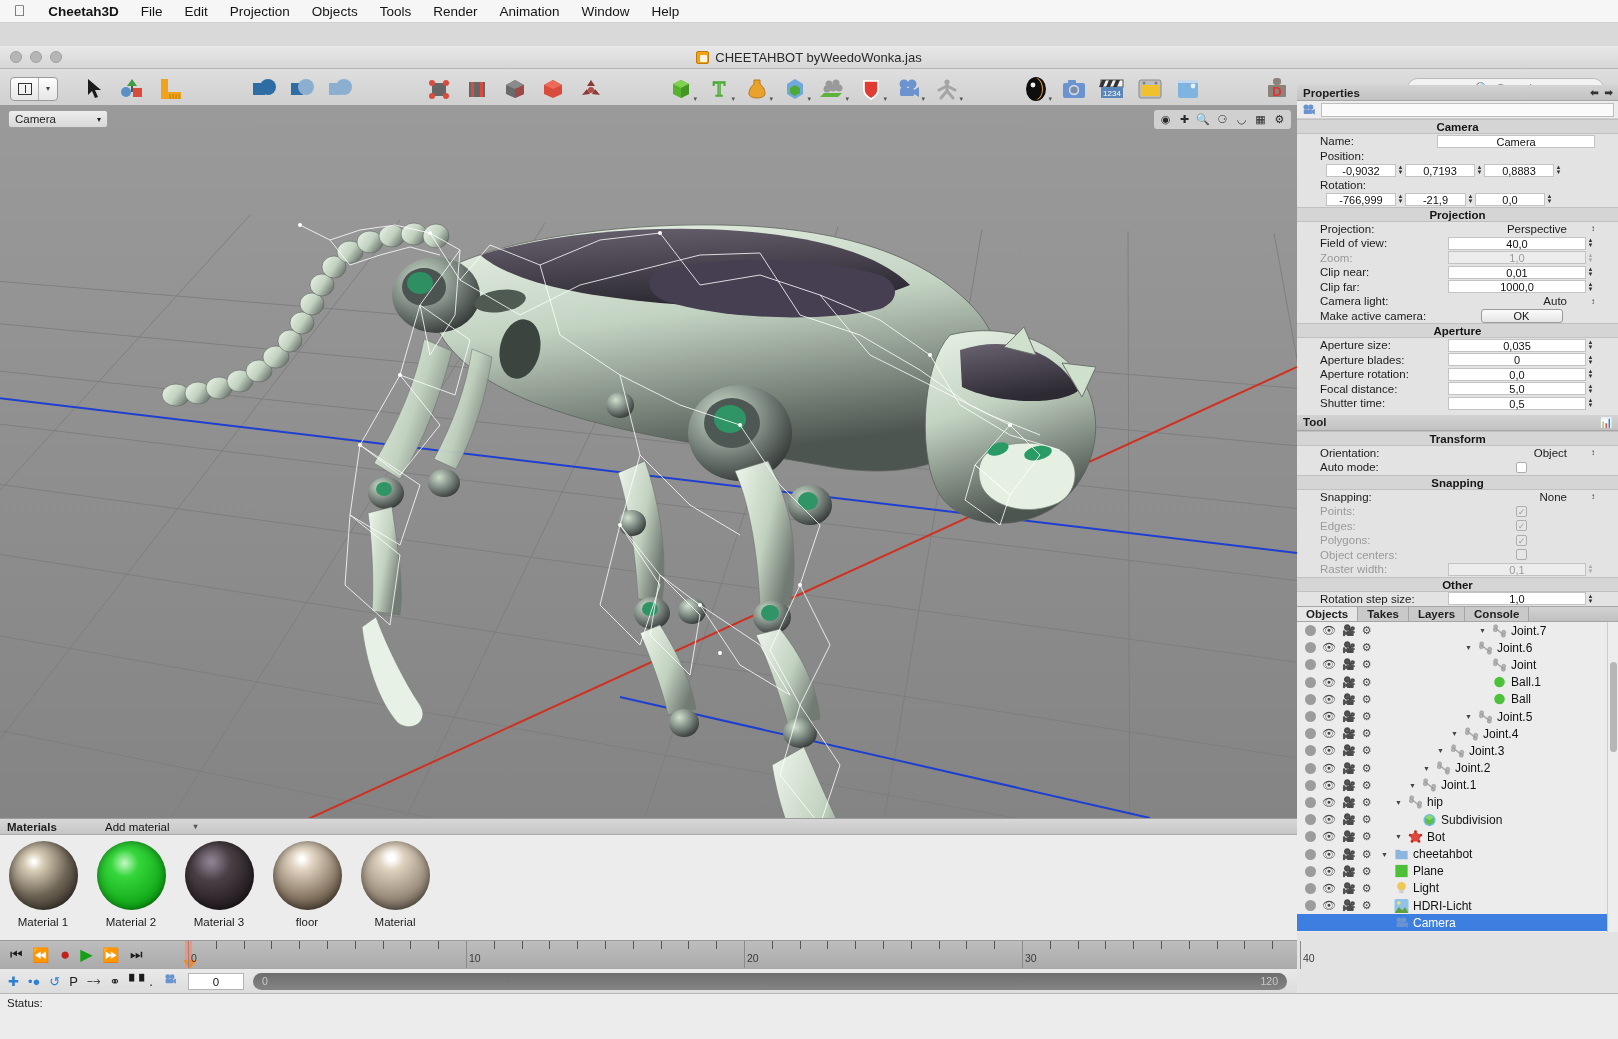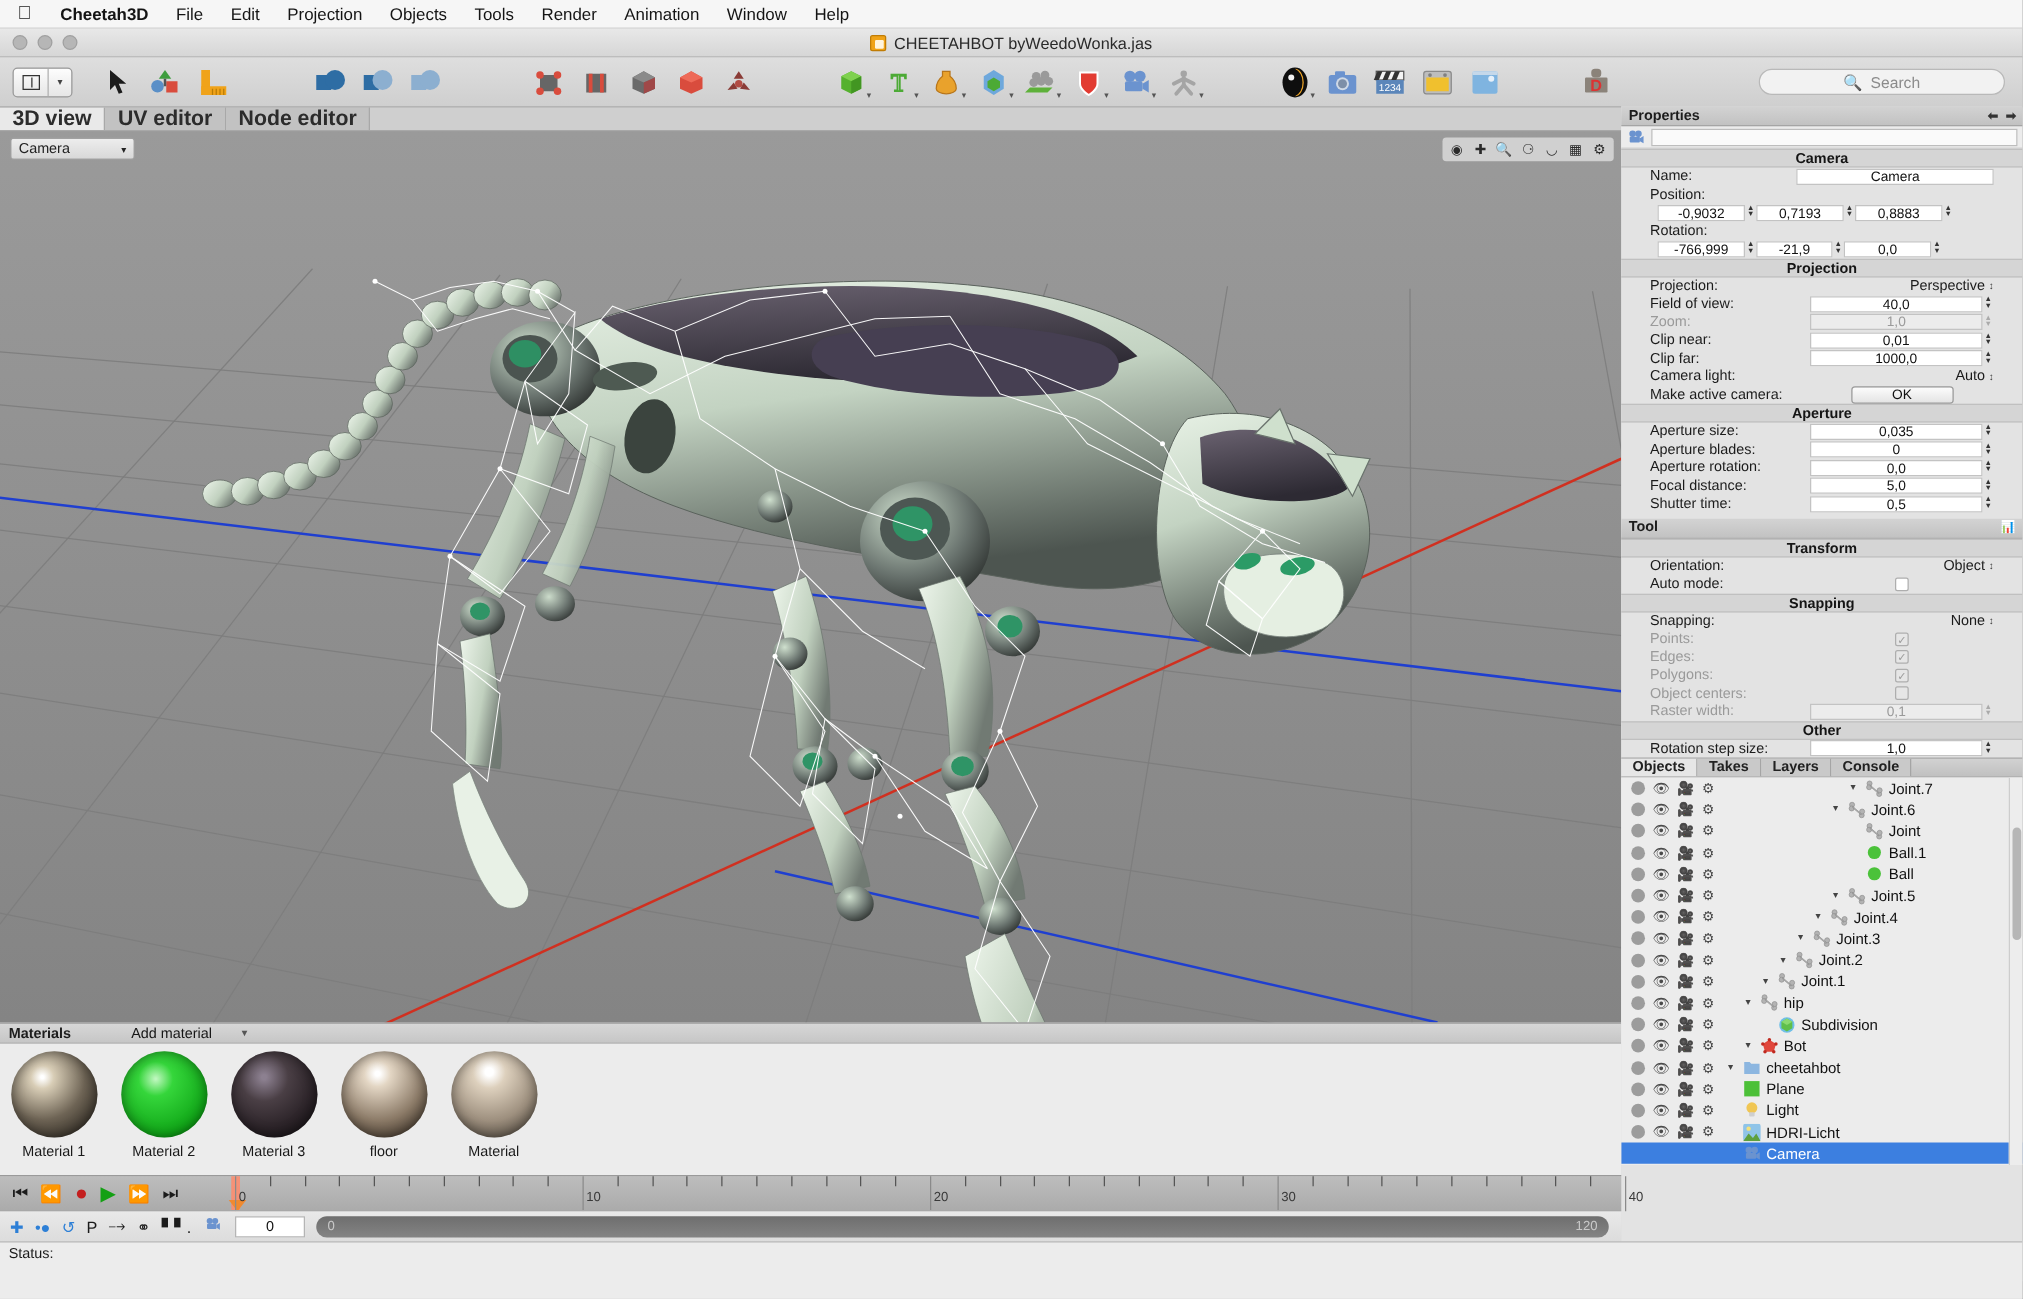--- a/index.html
+++ b/index.html
@@ -20,21 +20,21 @@
     padding-left: 10px; border-bottom: 1px solid #d0d0d0;
   }
   .apple-logo { font-size: 15px; padding: 0 12px 2px 4px; color: #222; }
   .menu-item { padding: 0 11px; font-size: 13.5px; color: #141414; line-height: 23px; }
   .menu-item.appname { font-weight: bold; }
 
   
   .titlebar {
     height: 23px; background: linear-gradient(#e8e8e8,#d6d6d6);
     border-bottom: 1px solid #b4b4b4;
-    display: flex; align-items: center; position: relative;
+    display: flex; align-items: center; position: relative; margin-top: 23px;
   }
   .traffic { display: flex; gap: 8px; padding-left: 10px; }
   .tl { width: 12px; height: 12px; border-radius: 50%; background: #b6b6b6; border: 1px solid #a0a0a0; }
   .wintitle {
     position: absolute; left: 0; right: 0; text-align: center;
     font-size: 13px; color: #2a2a2a; display: flex;
     align-items: center; justify-content: center; gap: 6px;
   }
   .doc-icon {
     width: 13px; height: 13px; background: #f0a317;
@@ -163,21 +163,21 @@
   .chk {
     width: 11px; height: 11px; background: #fff; border: 1px solid #aeaeae;
     border-radius: 2px; font-size: 9px; line-height: 10px; text-align: center; color: #444;
   }
   .chk.dimchk { background: #e6e6e6; color: #9e9e9e; }
   .okbtn {
     width: 82px; height: 14px; border: 1px solid #9b9b9b; border-radius: 3px;
     background: linear-gradient(#fcfcfc,#e4e4e4); font-size: 11px;
     text-align: center; line-height: 13px; color: #111;
   }
-  .popv { display: flex; align-items: center; justify-content: flex-end; }
+  .popv { display: flex; align-items: center; justify-content: flex-end; gap: 21px; }
 
   
   .tabstrip {
     height: 16px; background: linear-gradient(#d2d2d2,#c0c0c0);
     display: flex; border-top: 1px solid #a5a5a5; border-bottom: 1px solid #a5a5a5;
   }
   .otab {
     padding: 0 9px; font-size: 11.5px; font-weight: bold; color: #212121;
     display: flex; align-items: center; border-right: 1px solid #a5a5a5; background: #c9c9c9;
   }

